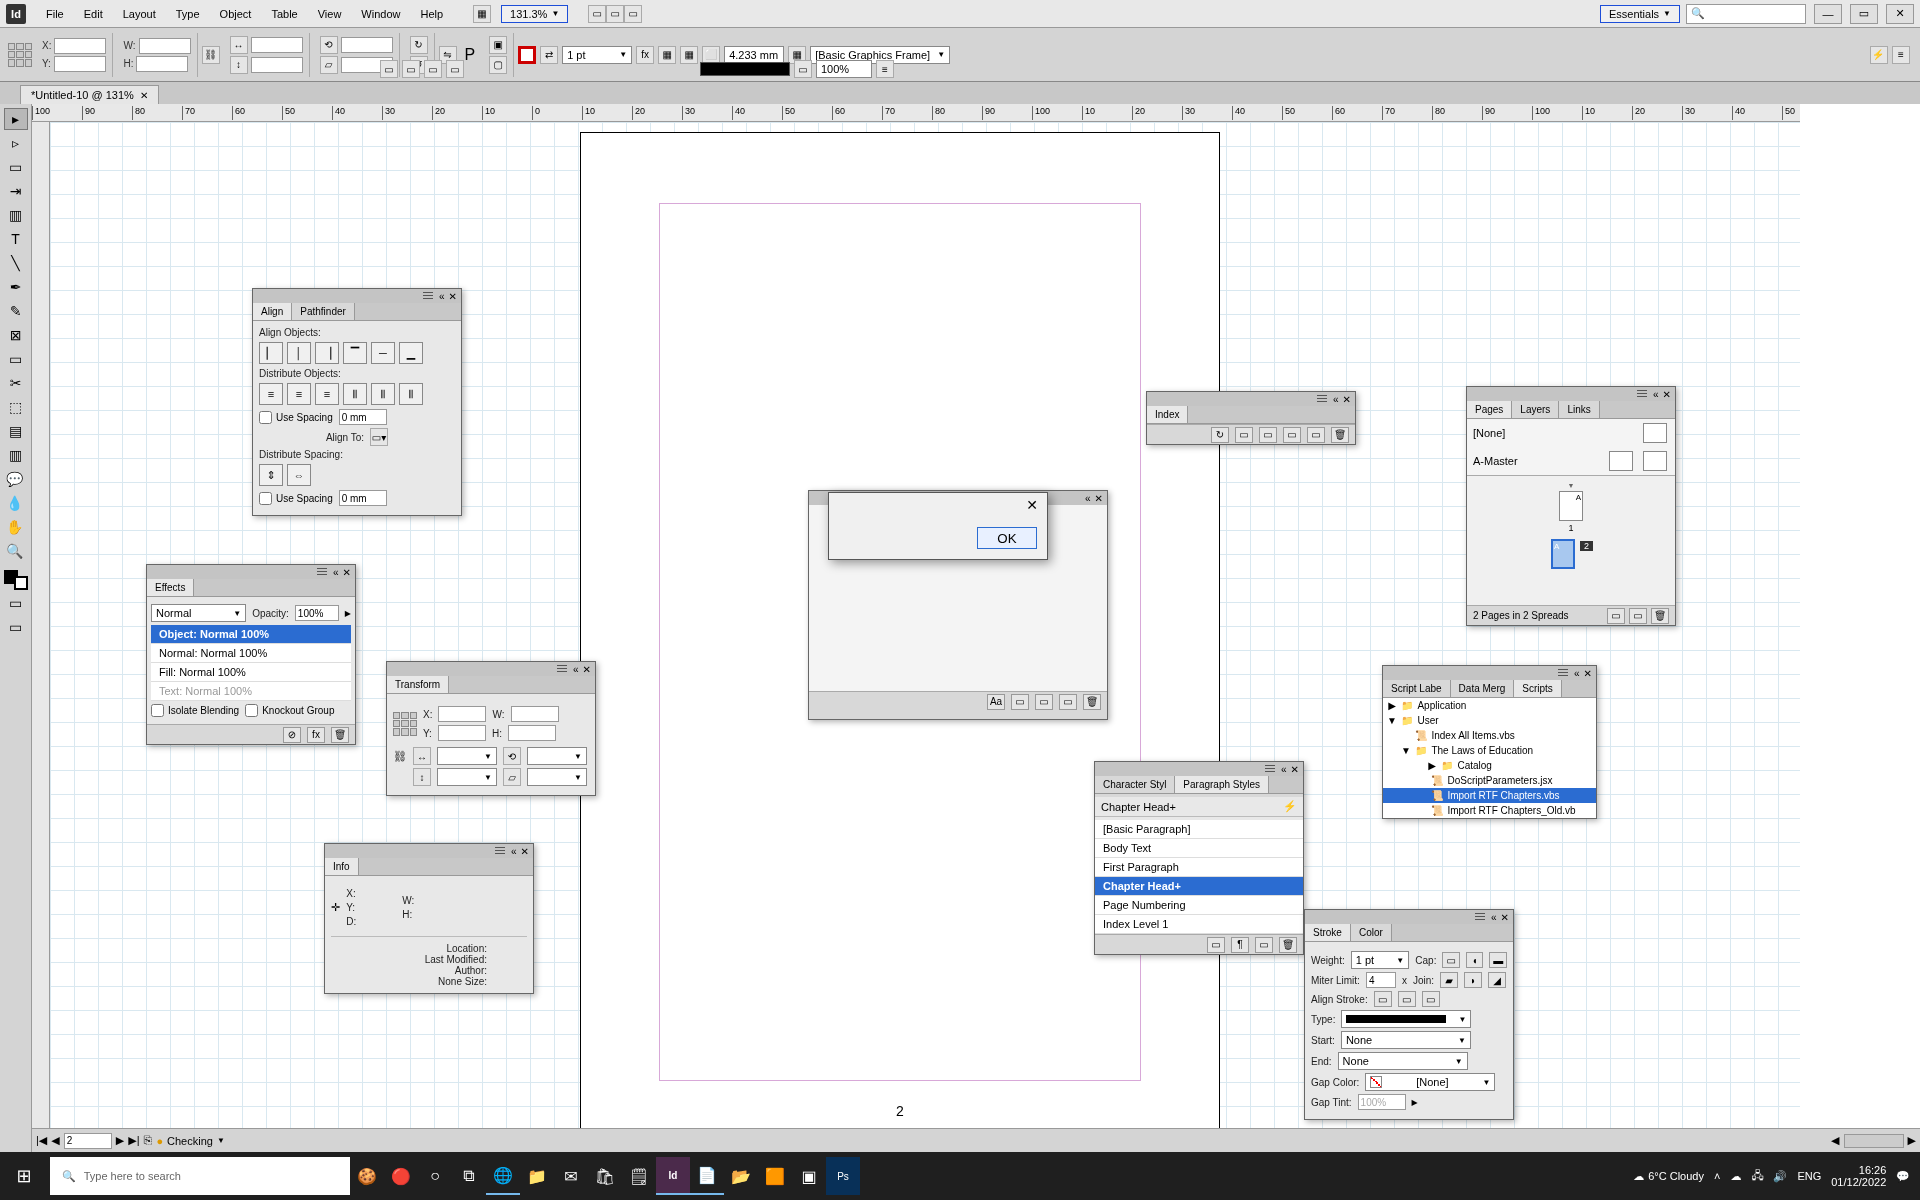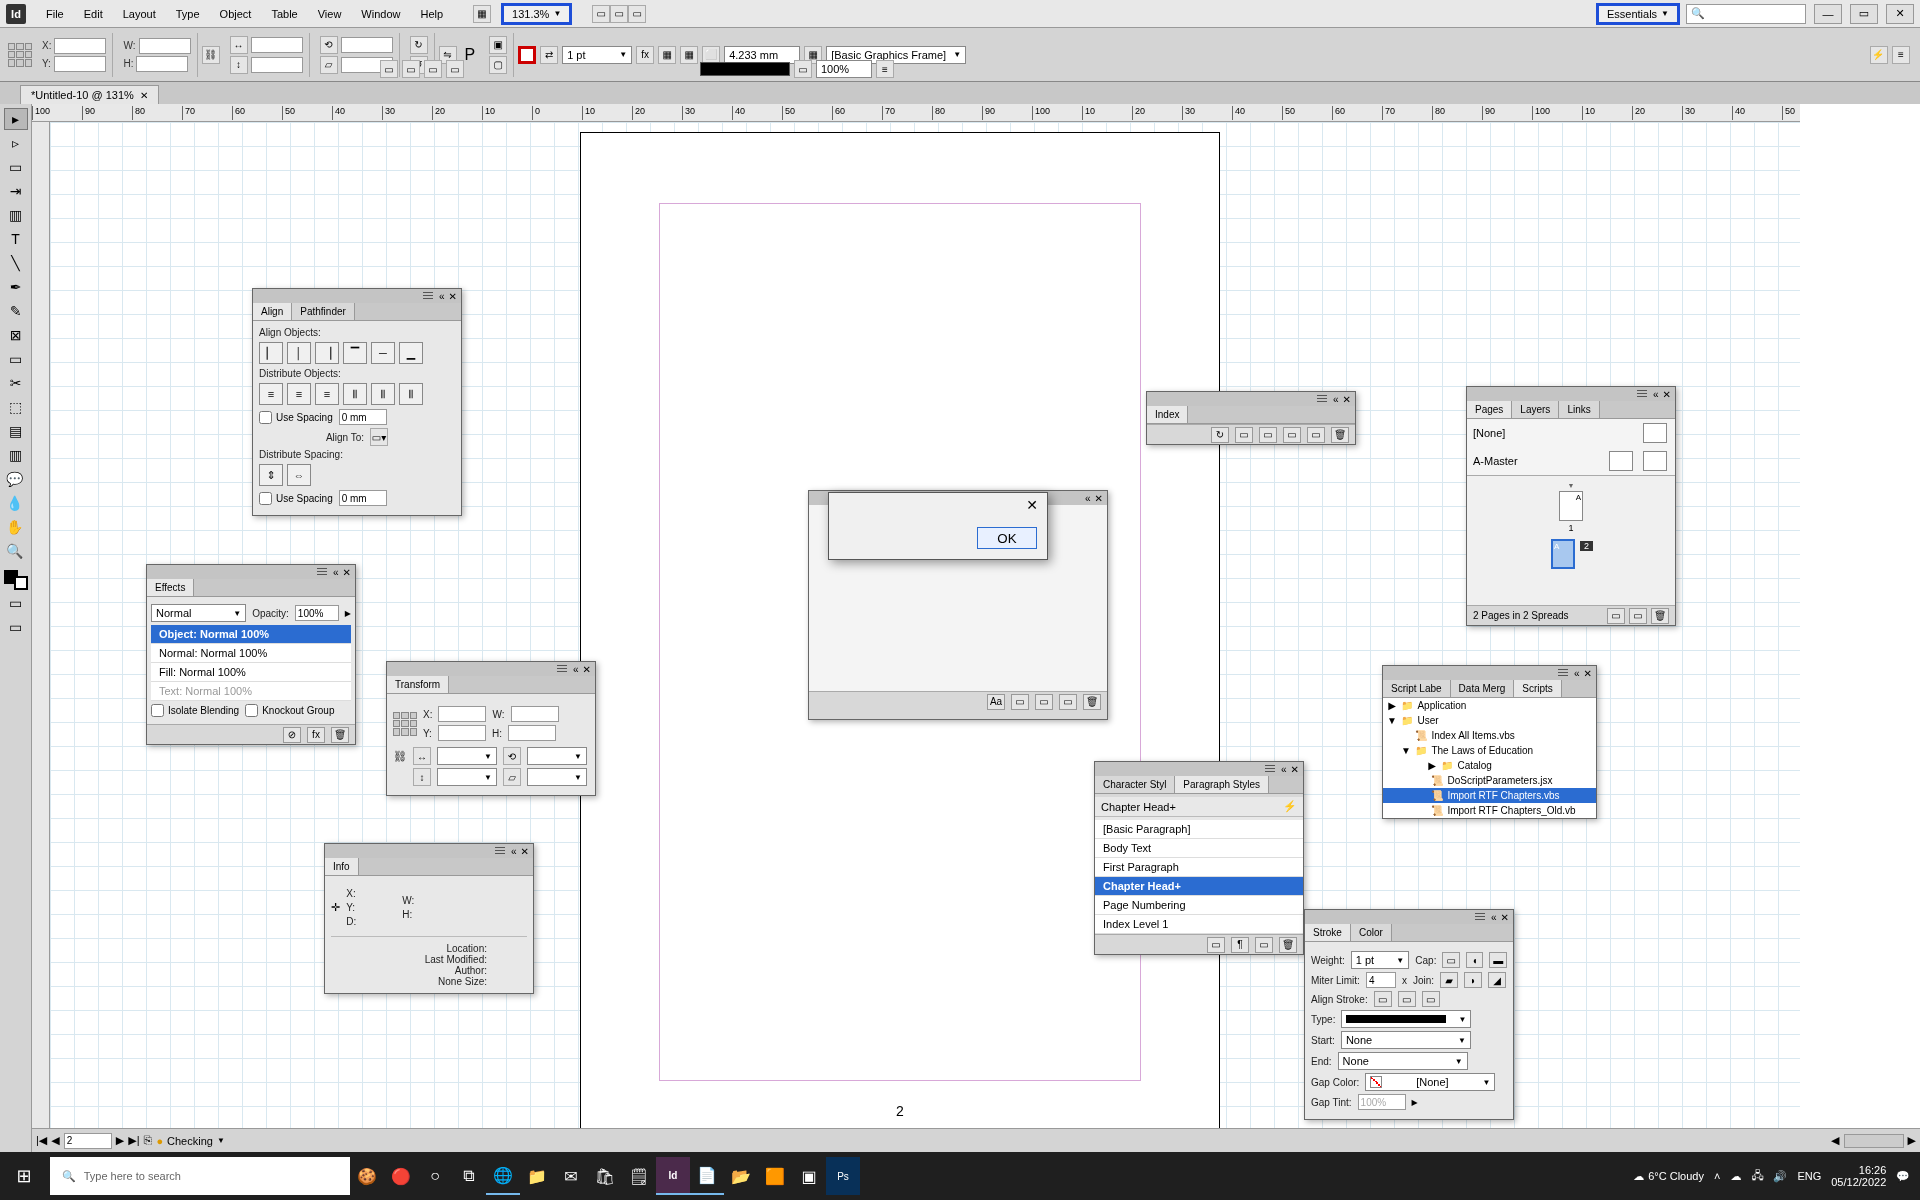--- a/index.html
+++ b/index.html
@@ -3,21 +3,21 @@
 <meta charset="utf-8">
 <style>
 * { box-sizing: border-box; margin: 0; padding: 0; font-family: "Segoe UI", Tahoma, sans-serif; }
 body { background: #4a4a4a; width: 1920px; height: 1200px; overflow: hidden; position: relative; font-size: 11px; }
 
 
 .menubar { background: #e8e8e8; height: 28px; display: flex; align-items: center; padding: 0 6px; border-bottom: 1px solid #999; }
 .app-logo { width: 20px; height: 20px; background: #333; color: #fff; display:flex;align-items:center;justify-content:center;font-weight:bold;margin-right:10px;border-radius:2px;}
 .menu-item { padding: 4px 10px; cursor: default; }
 .menu-right { margin-left: auto; display:flex; align-items:center; gap:6px;}
-.workspace-label { padding: 2px 8px; border:3px solid #1d4ed8; background:#f0f0f0; display:flex;align-items:center;gap:4px;}
+.workspace-label { padding: 2px 8px; border:1px solid #1d4ed8; background:#f0f0f0; display:flex;align-items:center;gap:4px;}
 .search-box { width: 120px; height: 20px; border:1px solid #999; background:#fff; display:flex;align-items:center;padding:0 4px;}
 .win-btn { width:28px;height:20px;border:1px solid #999;background:#e0e0e0;display:flex;align-items:center;justify-content:center;margin-left:2px;}
 
 
 .controlbar { background: #d4d4d4; height: 54px; border-bottom:1px solid #888; display:flex; align-items:center; padding: 0 8px; gap:4px; position:relative;}
 .ctrl-group { display:flex; flex-direction:column; gap:2px; border-right:1px solid #aaa; padding: 0 6px; height:44px; justify-content:center;}
 .ctrl-row { display:flex; align-items:center; gap:3px;}
 .ctrl-label { font-size:10px; color:#333;}
 .ctrl-input { width:52px; height:16px; border:1px solid #999; background:#fff; font-size:10px; padding:0 2px;}
 .ctrl-icon { width:18px; height:18px; border:1px solid #aaa; background:#e6e6e6; display:flex;align-items:center;justify-content:center;font-size:10px;}
@@ -212,21 +212,21 @@
   <div class="ctrl-icon" style="background:#fff;border:3px solid #c00"></div>
   <div class="ctrl-icon">⇄</div>
   <div class="dropdown" style="width:70px">
       <span>1 pt</span>
       <span class="chev">▼</span>
     </div>
   <div class="ctrl-icon">fx</div>
   <div class="ctrl-icon">▦</div>
   <div class="ctrl-icon">▦</div>
   <div class="ctrl-icon">⬜</div>
-  <div class="dropdown" style="width:76px">
+  <div class="dropdown" style="width:60px">
       <span>4.233 mm</span>
     </div>
   <div class="ctrl-icon">▦</div>
   <div class="dropdown" style="width:140px">
       <span>[Basic Graphics Frame]</span>
       <span class="chev">▼</span>
     </div>
   <div style="position:absolute;right:10px;display:flex;gap:4px">
     <div class="ctrl-icon">⚡</div>
     <div class="ctrl-icon">≡</div>
@@ -862,17 +862,17 @@
         <span>☁</span>
         <span>6°C  Cloudy</span>
       </div>
     <span>˄</span>
     <span>☁</span>
     <span>🖧</span>
     <span>🔊</span>
     <span>ENG</span>
     <div class="clock">
       <span>16:26</span>
-      <span>05/12/2022</span>
+      <span>01/12/2022</span>
     </div>
     <span>💬</span>
   </div>
 </div>
 
 </body></html>

